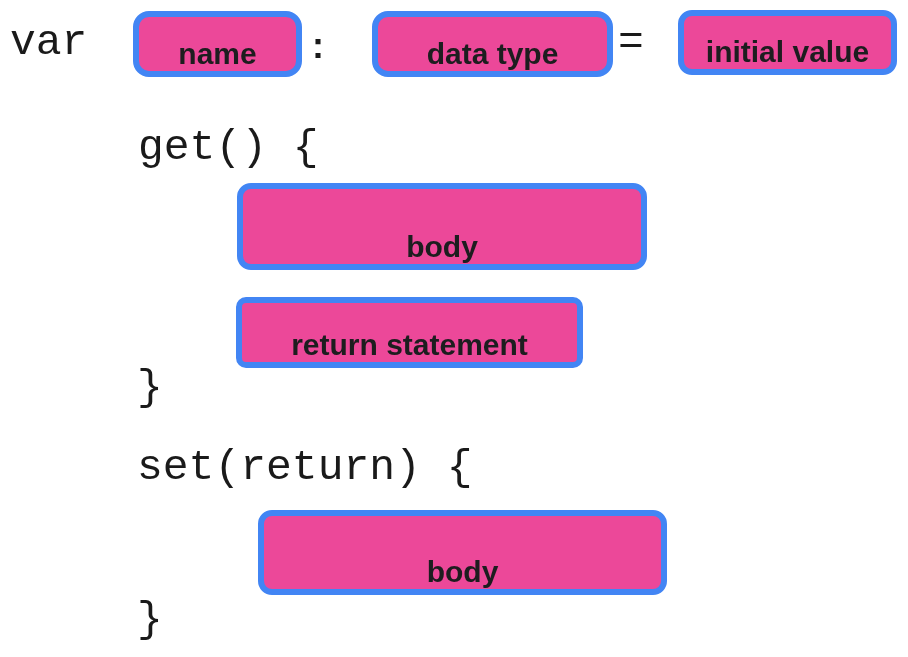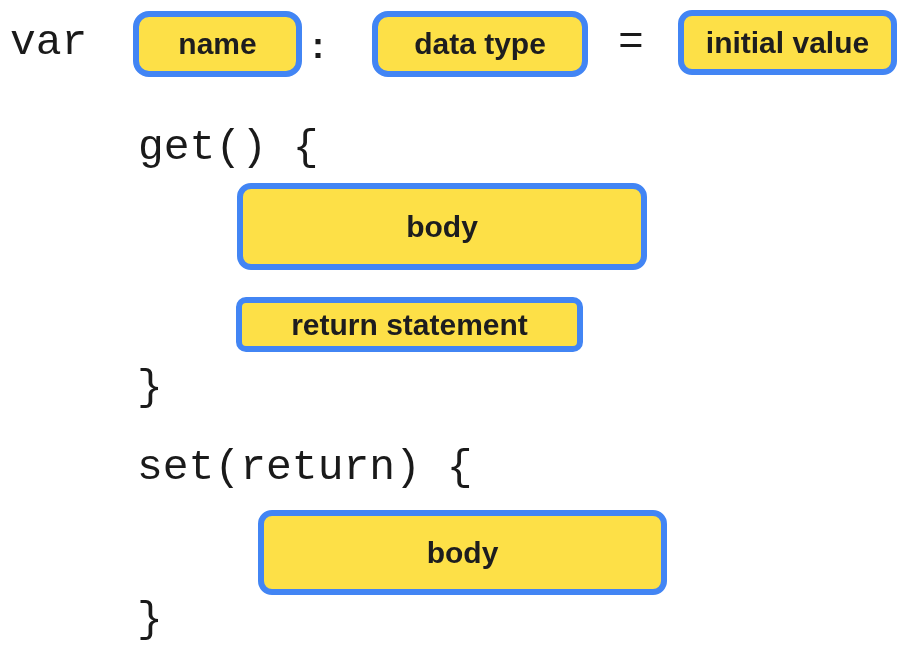--- a/index.html
+++ b/index.html
@@ -16,24 +16,24 @@
     position: absolute;
     font-family: "Liberation Mono", monospace;
     font-size: 43px;
     line-height: 43px;
     font-weight: 400;
     color: #1a1a1a;
     white-space: pre;
   }
   .pbox {
     position: absolute;
-    background: #fde047;
+    background: #ec4899;
     border: 6px solid #4285F4;
     display: flex;
-    align-items: center;
+    align-items: flex-end;
     justify-content: center;
   }
   .pbox .label {
     font-family: "Liberation Sans", sans-serif;
     font-weight: 700;
     font-size: 30px;
     color: #1d1d1f;
     white-space: nowrap;
   }
   .r16 { border-radius: 16px; }
@@ -45,28 +45,28 @@
     font-weight: 700;
     font-size: 36px;
     line-height: 40px;
     color: #1a1a1a;
   }
 
   
   .var-kw        { left: 10px;  top: 21px; }
   .name-box      { left: 133px; top: 11px; width: 169px; height: 66px; }
   .colon         { left: 312px; top: 26px; }
-  .datatype-box  { left: 372px; top: 11px; width: 216px; height: 66px; }
+  .datatype-box  { left: 372px; top: 11px; width: 241px; height: 66px; }
   .equals        { left: 618px; top: 21px; }
   .initial-box   { left: 678px; top: 10px; width: 219px; height: 65px; }
 
   
   .get-line      { left: 138px; top: 126px; font-family: Liberation Mono, monospace; }
   .body-box-1    { left: 237px; top: 183px; width: 410px; height: 87px; }
-  .return-box    { left: 236px; top: 297px; width: 347px; height: 55px; }
+  .return-box    { left: 236px; top: 297px; width: 347px; height: 71px; }
   .brace-1       { left: 137px; top: 366px; }
 
   
   .set-line      { left: 137px; top: 446px; }
   .body-box-2    { left: 258px; top: 510px; width: 409px; height: 85px; }
   .brace-2       { left: 137px; top: 598px; }
 </style>
 </head>
 <body>
 

